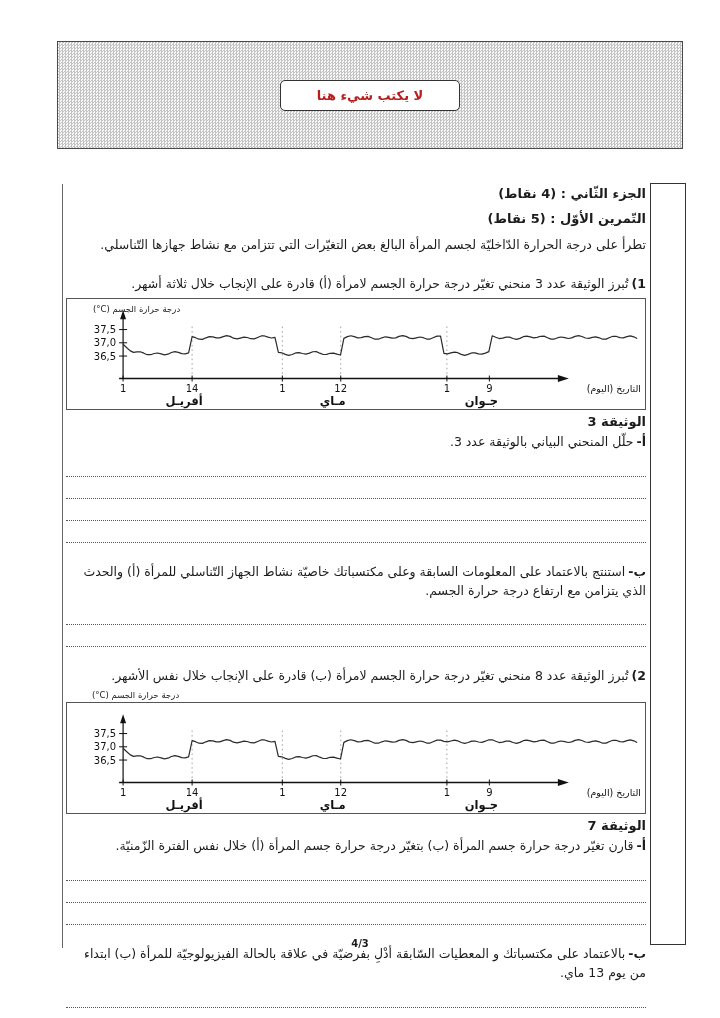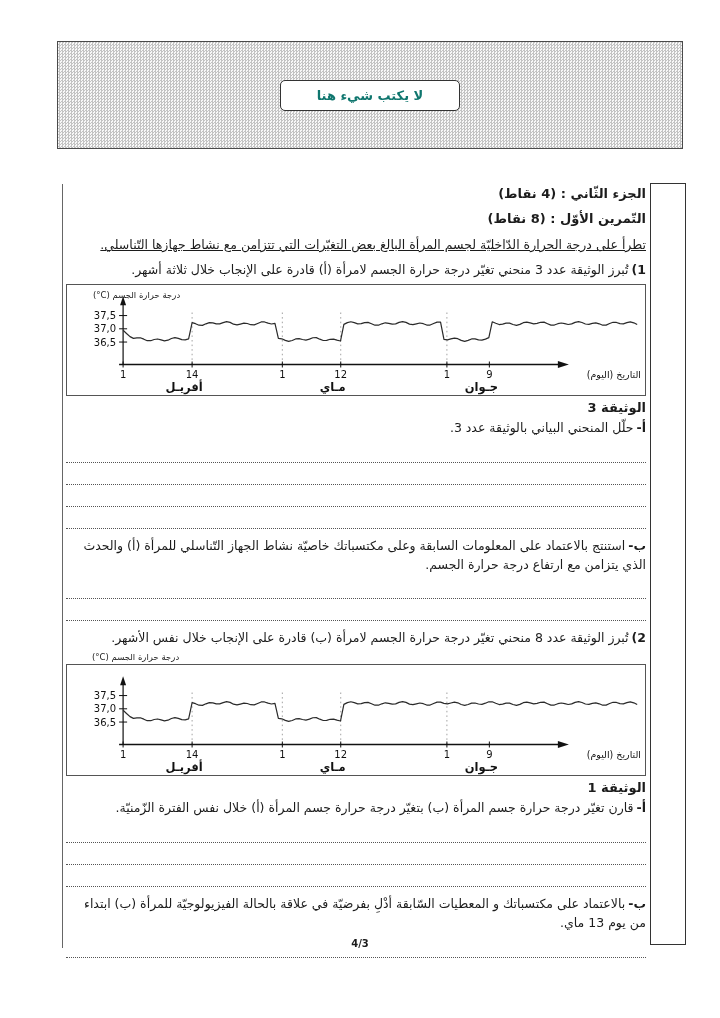--- a/index.html
+++ b/index.html
@@ -4,31 +4,31 @@
 <style>
   html,body{margin:0;padding:0;background:#ffffff;}
   .page{position:relative;width:720px;height:1018px;background:#fff;
         font-family:"DejaVu Sans",sans-serif;color:#1c1c1c;overflow:hidden;}
   
   .hatch{position:absolute;left:57px;top:41px;width:624px;height:106px;
          border:1px solid #4a4a4a;
          background:repeating-conic-gradient(#c3c3c3 0% 25%, #f8f8f8 0% 50%) 0 0/3px 3px;
          display:flex;align-items:center;justify-content:center;}
   .notice{background:#fff;border:1px solid #333;border-radius:5px;
-          padding:7px 36px;font-weight:bold;font-size:13px;color:#0f766e;}
+          padding:7px 36px;font-weight:bold;font-size:13px;color:#b91c1c;}
   
   .margin-box{position:absolute;left:650px;top:183px;width:34px;height:760px;
               border:1.2px solid #333;background:#fff;}
   .left-rule{position:absolute;left:62px;top:184px;height:764px;width:0;border-left:1px solid #666;}
   
   .content{position:absolute;left:66px;top:184px;width:580px;direction:rtl;
            font-size:12.5px;line-height:1.5;}
   .hd{font-weight:bold;font-size:13px;margin:0 0 5px;}
-  .para{margin:8px 0 6px;text-decoration:underline;}
-  .q{margin:6px 0 3px;}
+  .para{margin:8px 0 6px;}
+  .q{margin:20px 0 3px;}
   .mk{font-weight:bold;margin-inline-end:3px;}
   .chart-box{position:relative;border:1.2px solid #555;height:110px;margin:4px 0 0;background:#fff;}
   .chart-box svg{display:block;width:100%;height:100%;direction:ltr;}
   .ylabel-in{position:absolute;top:4px;left:26px;font-size:8.5px;direction:rtl;color:#222;}
   .ylabel-out{font-size:8.5px;margin:2px 0 0;padding:0;text-align:left;direction:rtl;color:#222;
               width:fit-content;margin-right:auto;margin-left:26px;}
   .caption{text-align:right;font-weight:bold;font-size:13px;margin:2px 0 2px;}
   .ans-block{margin:0 0 8px;}
   .ans-line{height:21px;border-bottom:1.7px dotted #555;}
   .footer{position:absolute;left:0;top:938px;width:720px;text-align:center;
@@ -42,21 +42,21 @@
   <div class="hatch">
     <div class="notice">لا يكتب شيء هنا</div>
   </div>
 
   <div class="margin-box"></div>
   <div class="left-rule"></div>
 
   <div class="content">
 
     <div class="hd">الجزء الثّاني : (4 نقاط)</div>
-    <div class="hd">التّمرين الأوّل : (8 نقاط)</div>
+    <div class="hd">التّمرين الأوّل : (5 نقاط)</div>
 
     <div class="para">تطرأ على درجة الحرارة الدّاخليّة لجسم المرأة البالغ بعض التغيّرات التي تتزامن مع نشاط جهازها التّناسلي.</div>
 
     <div class="q"><b class="mk">1)</b><span>تُبرز الوثيقة عدد 3 منحني تغيّر درجة حرارة الجسم لامرأة (أ) قادرة على الإنجاب خلال ثلاثة أشهر.</span></div>
 
     <div class="chart-box">
       <svg viewBox="0 0 577 108" preserveAspectRatio="none">
           <line x1="124.88659793814433" y1="78" x2="124.88659793814433" y2="26" stroke="#999" stroke-width="0.9" stroke-dasharray="1.5 3"></line>
           <line x1="214.96907216494847" y1="78" x2="214.96907216494847" y2="26" stroke="#999" stroke-width="0.9" stroke-dasharray="1.5 3"></line>
           <line x1="273.25773195876286" y1="78" x2="273.25773195876286" y2="26" stroke="#999" stroke-width="0.9" stroke-dasharray="1.5 3"></line>
@@ -138,21 +138,21 @@
           <text x="265.25773195876286" y="104" font-size="11.5" font-weight="bold" text-anchor="middle" fill="#111">مـاي</text>
           <line x1="379.2371134020618" y1="75" x2="379.2371134020618" y2="81" stroke="#111" stroke-width="1"></line>
           <text x="379.2371134020618" y="91" font-size="10" text-anchor="middle" fill="#111">1</text>
           <line x1="421.62886597938143" y1="75" x2="421.62886597938143" y2="81" stroke="#111" stroke-width="1"></line>
           <text x="421.62886597938143" y="91" font-size="10" text-anchor="middle" fill="#111">9</text>
           <text x="413.62886597938143" y="104" font-size="11.5" font-weight="bold" text-anchor="middle" fill="#111">جـوان</text>
           <text x="573" y="91" font-size="9.5" text-anchor="end" fill="#111">التاريخ (اليوم)</text>
           <polyline points="56.0,44.5 59.4,47.6 62.9,50.7 66.3,52.4 69.8,52.0 73.2,51.8 76.7,53.2 80.1,54.7 83.6,54.7 87.0,53.5 90.4,53.0 93.9,53.9 97.3,54.8 100.8,54.2 104.2,52.5 107.7,51.6 111.1,52.4 114.6,53.7 118.0,53.8 121.4,52.9 124.9,36.9 128.3,38.0 131.8,39.5 135.2,39.6 138.7,38.1 142.1,36.9 145.6,37.2 149.0,38.2 152.4,38.2 155.9,36.9 159.3,36.0 162.8,36.7 166.2,38.5 169.7,39.2 173.1,38.4 176.6,37.5 180.0,37.8 183.4,39.0 186.9,39.2 190.3,37.8 193.8,36.3 197.2,36.3 200.7,37.5 204.1,38.3 207.6,37.6 211.0,52.4 214.4,52.8 217.9,54.4 221.3,55.3 224.8,54.5 228.2,53.0 231.7,52.6 235.1,53.5 238.5,54.1 242.0,53.2 245.4,51.8 248.9,51.7 252.3,53.2 255.8,54.5 259.2,54.4 262.7,53.3 266.1,53.1 269.5,54.2 273.0,55.0 276.4,38.7 279.9,36.9 283.3,36.1 286.8,37.0 290.2,38.1 293.7,38.0 297.1,36.9 300.5,36.7 304.0,38.0 307.4,39.5 310.9,39.5 314.3,38.1 317.8,37.1 321.2,37.6 324.7,38.5 328.1,38.2 331.5,36.7 335.0,35.9 338.4,36.7 341.9,38.4 345.3,38.9 348.8,38.1 352.2,37.3 355.7,38.0 359.1,39.3 362.5,39.3 366.0,37.8 369.4,36.4 372.9,36.5 376.3,37.7 379.8,38.2 383.2,37.3 386.7,36.5 390.1,37.1 393.5,38.8 397.0,39.7 400.4,38.8 403.9,37.4 407.3,37.3 410.8,38.3 414.2,38.6 417.7,37.5 421.1,36.1 424.5,36.1 428.0,37.6 431.4,38.8 434.9,38.4 438.3,37.4 441.8,37.5 445.2,38.8 448.7,39.6 452.1,38.7 455.5,37.0 459.0,36.4 462.4,37.2 465.9,38.2 469.3,37.7 472.8,36.6 476.2,36.5 479.7,38.0 483.1,39.4 486.5,39.3 490.0,38.0 493.4,37.3 496.9,38.0 500.3,38.8 503.8,38.2 507.2,36.7 510.7,35.9 514.1,36.8 517.5,38.3 521.0,38.6 524.4,37.7 527.9,37.2 531.3,38.1 534.8,39.5 538.2,39.4 541.7,37.8 545.1,36.6 548.5,36.8 552.0,37.9 555.4,38.1 558.9,37.0 562.3,36.2 565.8,37.1 569.2,38.8" fill="none" stroke="#2a2a2a" stroke-width="1.2" stroke-linejoin="round"></polyline>
         </svg>
     </div>
-    <div class="caption">الوثيقة 1</div>
+    <div class="caption">الوثيقة 7</div>
 
     <div class="q" style="margin-top:0;"><b class="mk">أ-</b><span>قارن تغيّر درجة حرارة جسم المرأة (ب) بتغيّر درجة حرارة جسم المرأة (أ) خلال نفس الفترة الزّمنيّة.</span></div>
     <div class="ans-block">
         <div class="ans-line"></div>
         <div class="ans-line"></div>
         <div class="ans-line"></div>
       </div>
 
     <div class="q"><b class="mk">ب-</b><span>بالاعتماد على مكتسباتك و المعطيات السّابقة أدْلِ بفرضيّة في علاقة بالحالة الفيزيولوجيّة للمرأة (ب) ابتداء من يوم 13 ماي.</span></div>
     <div class="ans-block">

